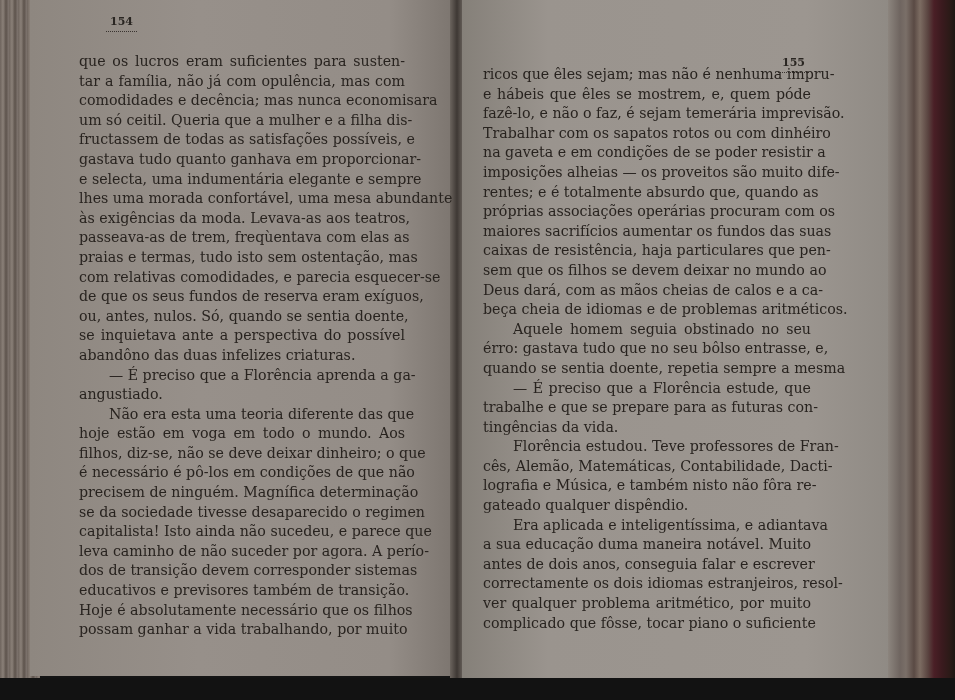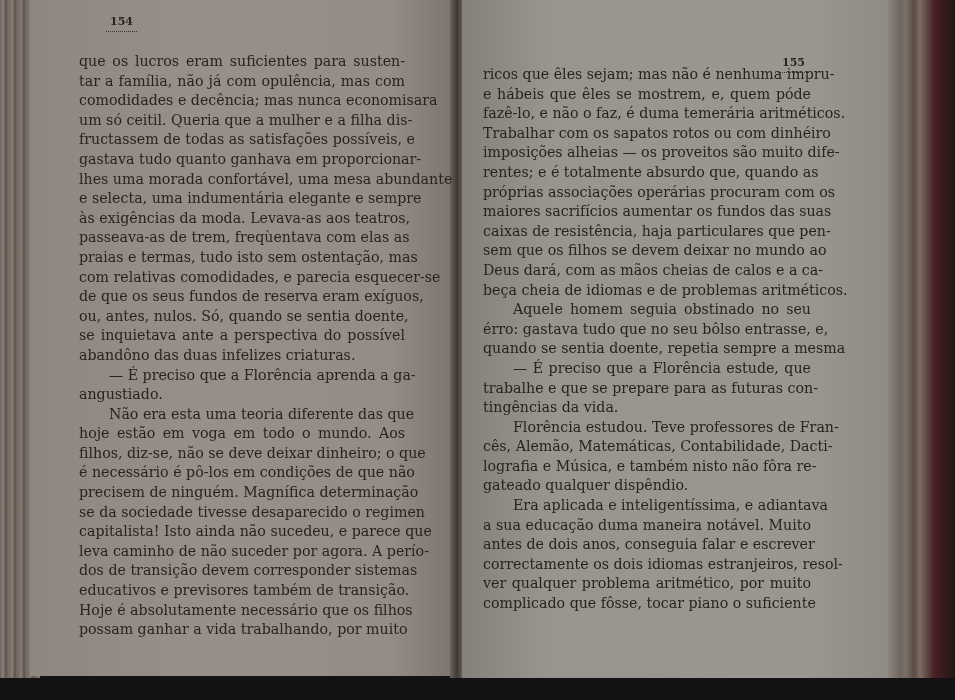--- a/index.html
+++ b/index.html
@@ -63,22 +63,22 @@
   <div class="page-number" style="left:110px; top:15px;">154</div>
   <div class="page-number" style="left:782px; top:28px;margin-top:28px;">155</div>
 
   <div class="text-block" id="left-text" style="left:79px; top:52px; width:326px;">
       <span class="line">que os lucros eram suficientes para susten-</span>
       <span class="line">tar a família, não já com opulência, mas com</span>
       <span class="line">comodidades e decência; mas nunca economisara</span>
       <span class="line">um só ceitil. Queria que a mulher e a filha dis-</span>
       <span class="line">fructassem de todas as satisfações possíveis, e</span>
       <span class="line">gastava tudo quanto ganhava em proporcionar-</span>
+      <span class="line">e selecta, uma indumentária elegante e sempre</span>
       <span class="line">lhes uma morada confortável, uma mesa abundante</span>
-      <span class="line">e selecta, uma indumentária elegante e sempre</span>
       <span class="line">às exigências da moda. Levava-as aos teatros,</span>
       <span class="line">passeava-as de trem, freqùentava com elas as</span>
       <span class="line">praias e termas, tudo isto sem ostentação, mas</span>
       <span class="line">com relativas comodidades, e parecia esquecer-se</span>
       <span class="line">de que os seus fundos de reserva eram exíguos,</span>
       <span class="line">ou, antes, nulos. Só, quando se sentia doente,</span>
       <span class="line">se inquietava ante a perspectiva do possível</span>
       <span class="line last">abandôno das duas infelizes criaturas.</span>
       <span class="line indent">— É preciso que a Florência aprenda a ga-</span>
       <span class="line last">angustiado.</span>
@@ -91,22 +91,23 @@
       <span class="line">capitalista! Isto ainda não sucedeu, e parece que</span>
       <span class="line">leva caminho de não suceder por agora. A perío-</span>
       <span class="line">dos de transição devem corresponder sistemas</span>
       <span class="line">educativos e previsores também de transição.</span>
       <span class="line">Hoje é absolutamente necessário que os filhos</span>
       <span class="line">possam ganhar a vida trabalhando, por muito</span>
     </div>
   <div class="text-block" id="right-text" style="left:483px; top:65px; width:328px;">
       <span class="line">ricos que êles sejam; mas não é nenhuma impru-</span>
       <span class="line">e hábeis que êles se mostrem, e, quem póde</span>
-      <span class="line">fazê-lo, e não o faz, é duma temerária aritméticos.</span>
+      <span class="line">fazê-lo, e não o faz, é sejam temerária imprevisão.</span>
       <span class="line">Trabalhar com os sapatos rotos ou com dinhéiro</span>
+      <span class="line">na gaveta e em condições de se poder resistir a</span>
       <span class="line">imposições alheias — os proveitos são muito dife-</span>
       <span class="line">rentes; e é totalmente absurdo que, quando as</span>
       <span class="line">próprias associações operárias procuram com os</span>
       <span class="line">maiores sacrifícios aumentar os fundos das suas</span>
       <span class="line">caixas de resistência, haja particulares que pen-</span>
       <span class="line">sem que os filhos se devem deixar no mundo ao</span>
       <span class="line">Deus dará, com as mãos cheias de calos e a ca-</span>
       <span class="line last">beça cheia de idiomas e de problemas aritméticos.</span>
       <span class="line indent">Aquele homem seguia obstinado no seu</span>
       <span class="line">érro: gastava tudo que no seu bôlso entrasse, e,</span>

